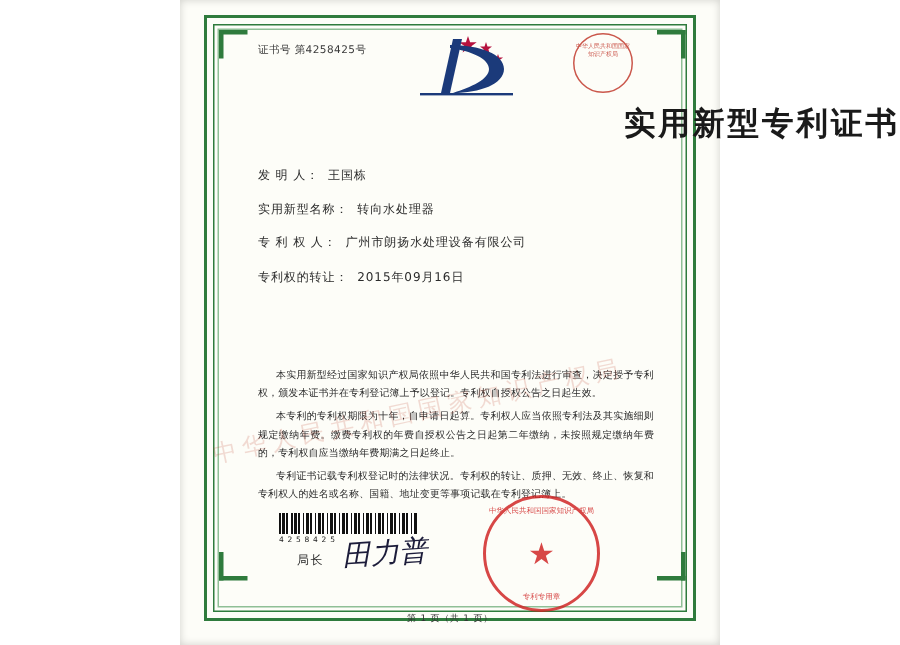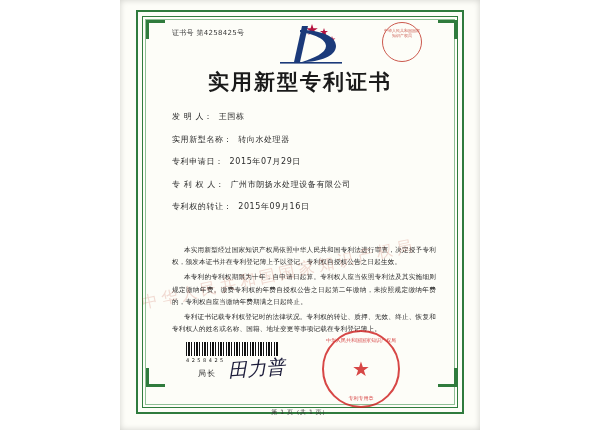--- a/index.html
+++ b/index.html
@@ -99,21 +99,21 @@
   
   .logo {
     position: absolute;
     left: 250px; top: 22px;
     width: 110px; height: 46px;
   }
   .title {
     position: absolute;
     left: 0; right: 0;
     top: 68px;
-    text-align: center;
+    text-align: right;
     font-family: "DejaVu Serif", "Liberation Serif", serif;
     font-size: 21px;
     font-weight: bold;
     color: #1a1a1a;
     letter-spacing: 2px;
   }
   .fields {
     position: absolute;
     left: 172px;
     top: 112px;
@@ -268,23 +268,20 @@
   <div class="title">实用新型专利证书</div>
 
   <div class="fields">
     <div class="field-row">
       <span class="field-label">发 明 人：</span><span class="field-value">王国栋</span>
     </div>
     <div class="field-row">
       <span class="field-label">实用新型名称：</span><span class="field-value">转向水处理器</span>
     </div>
     <div class="field-row">
-      <span class="field-label">专利申请日：</span><span class="field-value">2015年07月29日</span>
-    </div>
-    <div class="field-row">
       <span class="field-label">专 利 权 人：</span><span class="field-value">广州市朗扬水处理设备有限公司</span>
     </div>
     <div class="field-row">
       <span class="field-label">专利权的转让：</span><span class="field-value">2015年09月16日</span>
     </div>
   </div>
 
   <div class="body-text">
     <p>本实用新型经过国家知识产权局依照中华人民共和国专利法进行审查，决定授予专利权，颁发本证书并在专利登记簿上予以登记。专利权自授权公告之日起生效。</p>
     <p>本专利的专利权期限为十年，自申请日起算。专利权人应当依照专利法及其实施细则规定缴纳年费。缴费专利权的年费自授权公告之日起第二年缴纳，未按照规定缴纳年费的，专利权自应当缴纳年费期满之日起终止。</p>

